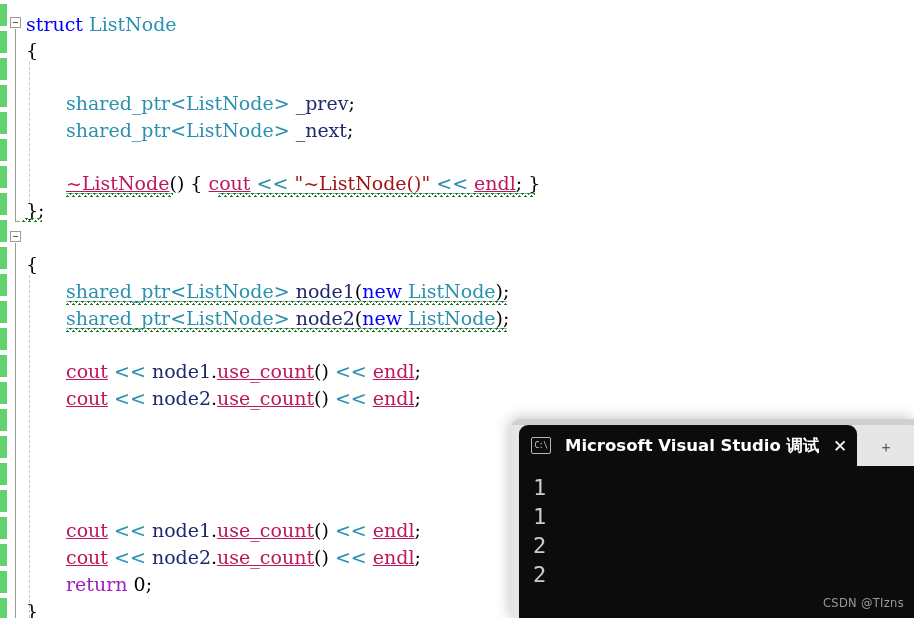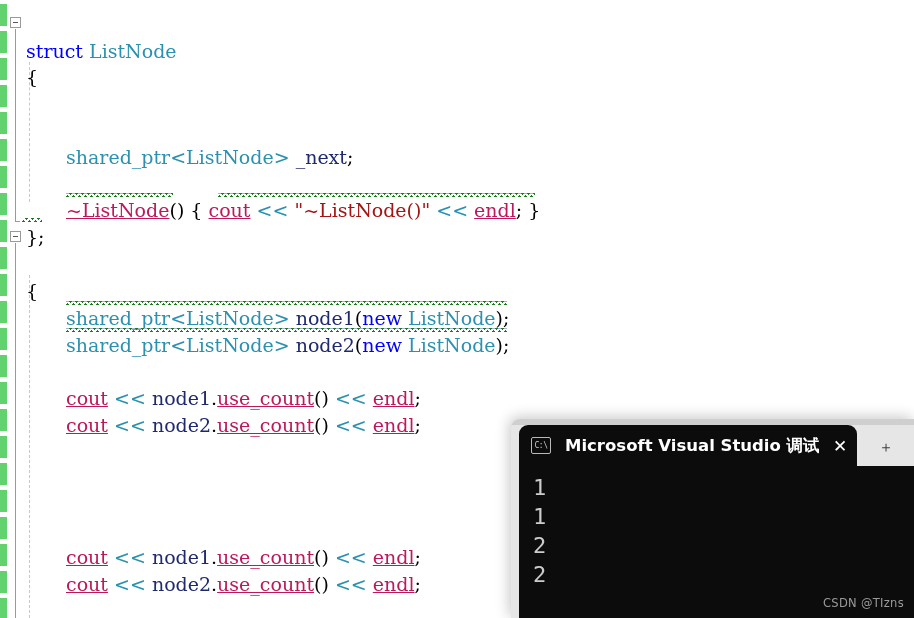--- a/index.html
+++ b/index.html
@@ -94,21 +94,20 @@
     font-size: 19px;
     line-height: 26.6px;
     white-space: pre;
     color: #000000;
   }
   .ln {
     position: absolute;
     left: 26px;
     height: 26.6px;
     white-space: pre;
-    margin-top: 27px;
   }
 
   
   .kw      { color: #0000ff; }          
   .kwc     { color: #a020c0; }          
   .type    { color: #2b91af; }          
   .tmpl    { color: #2b91af; }          
   .ident   { color: #1f2a6e; }          
   .fn      { color: #be185d; text-decoration: underline; }          
   .str     { color: #a31515; }          
@@ -293,20 +292,21 @@
   <div class="indent-guide" style="left:29px;top:62px;height:140px"></div>
   <div class="indent-guide" style="left:29px;top:275px;height:343px"></div>
 
   <div class="code">
 
     <div class="ln" style="top:11px"><span class="kw">struct</span><span class="plain"> </span><span class="type">ListNode</span></div>
 
     <div class="ln" style="top:37px"><span class="plain">{</span></div>
 
 
+    <div class="ln" style="top:90px;left:66px"><span class="type">shared_ptr</span><span class="tmpl">&lt;</span><span class="type">ListNode</span><span class="tmpl">&gt;</span><span class="plain"> </span><span class="ident">_prev</span><span class="plain">;</span></div>
 
     <div class="ln" style="top:117px;left:66px"><span class="type">shared_ptr</span><span class="tmpl">&lt;</span><span class="type">ListNode</span><span class="tmpl">&gt;</span><span class="plain"> </span><span class="ident">_next</span><span class="plain">;</span></div>
 
     <div class="ln" style="top:170px;left:66px"><span class="fn">~ListNode</span><span class="plain">()</span><span class="plain"> </span><span class="plain">{</span><span class="plain"> </span><span class="fn">cout</span><span class="plain"> </span><span class="shift">&lt;&lt;</span><span class="plain"> </span><span class="str">"~ListNode()"</span><span class="plain"> </span><span class="shift">&lt;&lt;</span><span class="plain"> </span><span class="fn">endl</span><span class="plain">;</span><span class="plain"> </span><span class="plain">}</span></div>
 
     <div class="ln" style="top:197px"><span class="plain">};</span></div>
 
 
     <div class="ln" style="top:251px"><span class="plain">{</span></div>
 
@@ -317,20 +317,21 @@
     <div class="ln" style="top:358px;left:66px"><span class="fn">cout</span><span class="plain"> </span><span class="shift">&lt;&lt;</span><span class="plain"> </span><span class="ident">node1</span><span class="plain">.</span><span class="fn">use_count</span><span class="plain">()</span><span class="plain"> </span><span class="shift">&lt;&lt;</span><span class="plain"> </span><span class="fn">endl</span><span class="plain">;</span></div>
 
     <div class="ln" style="top:385px;left:66px"><span class="fn">cout</span><span class="plain"> </span><span class="shift">&lt;&lt;</span><span class="plain"> </span><span class="ident">node2</span><span class="plain">.</span><span class="fn">use_count</span><span class="plain">()</span><span class="plain"> </span><span class="shift">&lt;&lt;</span><span class="plain"> </span><span class="fn">endl</span><span class="plain">;</span></div>
 
 
 
     <div class="ln" style="top:517px;left:66px"><span class="fn">cout</span><span class="plain"> </span><span class="shift">&lt;&lt;</span><span class="plain"> </span><span class="ident">node1</span><span class="plain">.</span><span class="fn">use_count</span><span class="plain">()</span><span class="plain"> </span><span class="shift">&lt;&lt;</span><span class="plain"> </span><span class="fn">endl</span><span class="plain">;</span></div>
 
     <div class="ln" style="top:544px;left:66px"><span class="fn">cout</span><span class="plain"> </span><span class="shift">&lt;&lt;</span><span class="plain"> </span><span class="ident">node2</span><span class="plain">.</span><span class="fn">use_count</span><span class="plain">()</span><span class="plain"> </span><span class="shift">&lt;&lt;</span><span class="plain"> </span><span class="fn">endl</span><span class="plain">;</span></div>
 
+    <div class="ln" style="top:571px;left:66px"><span class="kwc">return</span><span class="plain"> </span><span class="plain">0</span><span class="plain">;</span></div>
 
     <div class="ln" style="top:598px"><span class="plain">}</span></div>
   </div>
 
   <div class="ul" style="left:66px;top:193px;width:107px"></div>
   <div class="sq sq-green" style="left:66px;top:193px;width:107px"></div>
 
   <div class="ul" style="left:218px;top:193px;width:317px"></div>
   <div class="sq sq-green" style="left:218px;top:193px;width:317px"></div>
 

